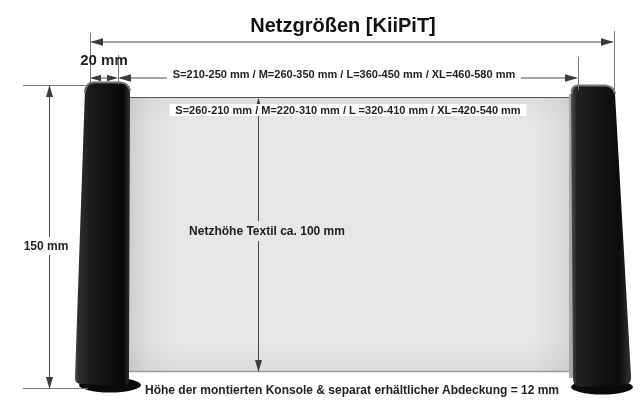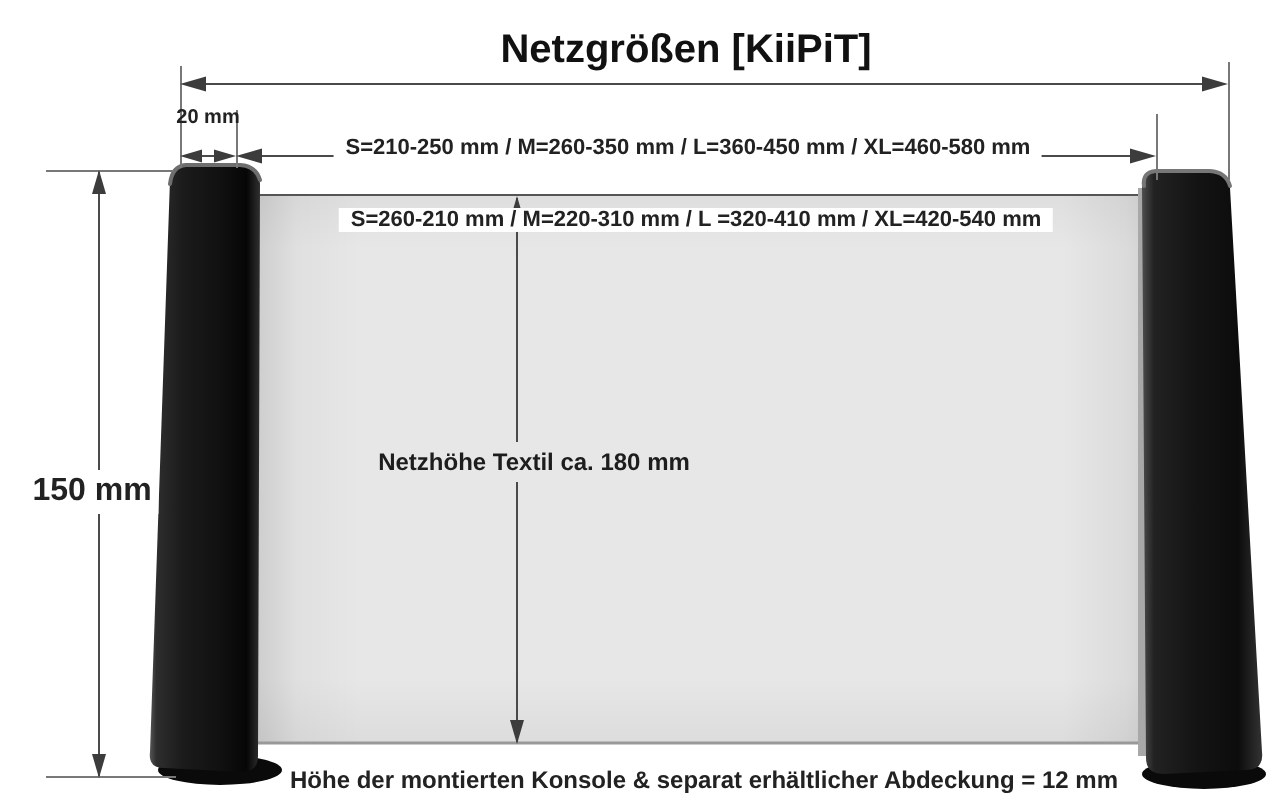--- a/index.html
+++ b/index.html
@@ -22,26 +22,26 @@
   .dim-label {
     transform: translate(-50%,-50%);
     font-size: 11px; font-weight: 700; color: #222;
     background: #ffffff; padding: 0 6px; margin-top: 32px;
   }
   .dim1-label { left: 344px; top: 42px; }
   .dim2-label { left: 348px; top: 78px; }
   .bracket-label {
     left: 104px; top: 59px;
     transform: translate(-50%,-50%);
-    font-size: 10px; font-weight: 700; color: #222;
+    font-size: 15px; font-weight: 700; color: #222;
   }
   .height-label {
     left: 46px; top: 246px;
     transform: translate(-50%,-50%);
-    font-size: 16px; font-weight: 700; color: #222;
+    font-size: 12px; font-weight: 700; color: #222;
     background: #ffffff; padding: 2px 3px;
   }
   .net-label {
     left: 267px; top: 231px;
     transform: translate(-50%,-50%);
     font-size: 12px; font-weight: 700; color: #1d1d1d;
     background: #e7e7e7; padding: 3px 5px;
   }
   .footnote {
     left: 352px; top: 390px;
@@ -150,17 +150,17 @@
   <div class="abs page-title">Netzgrößen [KiiPiT]</div>
 
   <div class="abs dim-label dim1-label">S=210-250 mm / M=260-350 mm / L=360-450 mm / XL=460-580 mm</div>
 
   <div class="abs dim-label dim2-label">S=260-210 mm / M=220-310 mm / L =320-410 mm / XL=420-540 mm</div>
 
   <div class="abs bracket-label">20 mm</div>
 
   <div class="abs height-label">150 mm</div>
 
-  <div class="abs net-label">Netzhöhe Textil ca. 180 mm</div>
+  <div class="abs net-label">Netzhöhe Textil ca. 100 mm</div>
 
   <div class="abs footnote">Höhe der montierten Konsole &amp; separat erhältlicher Abdeckung = 12 mm</div>
 
 </div>
 
 </body></html>

